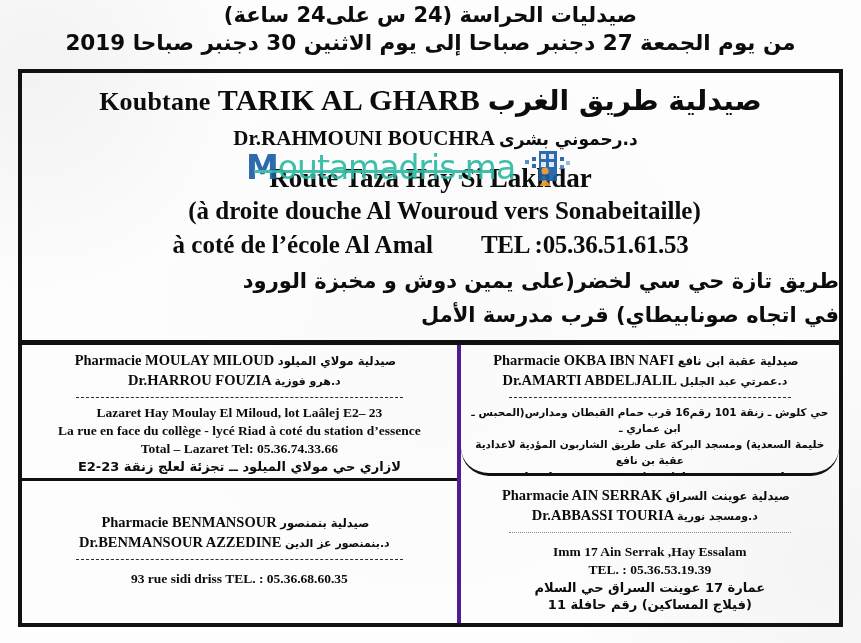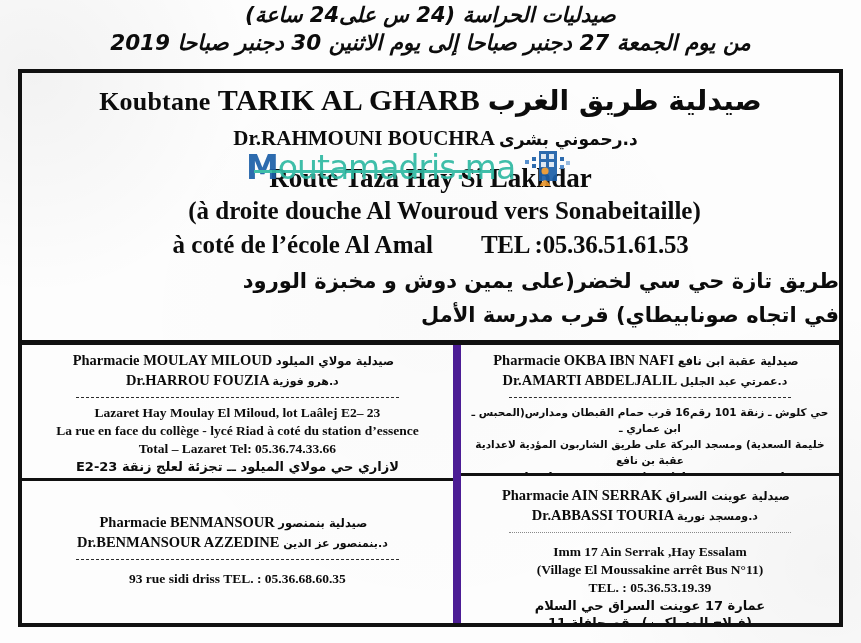--- a/index.html
+++ b/index.html
@@ -33,21 +33,20 @@
   .layer { position: relative; z-index: 1; }
 
   
   .doc-header {
     position: absolute;
     top: 2px;
     left: 0;
     width: 861px;
     text-align: center;
     direction: rtl;
-    font-style: italic;
   }
   .hdr-line1 {
     font-family: "DejaVu Sans", sans-serif;
     font-weight: bold;
     font-size: 21px;
     line-height: 26px;
     letter-spacing: -0.2px;
   }
   .hdr-line2 {
     font-family: "DejaVu Sans", sans-serif;
@@ -186,21 +185,21 @@
     top: 272px;
     width: 817px;
     height: 278px;
     display: flex;
   }
   .col {
     box-sizing: border-box;
     display: flex;
     flex-direction: column;
   }
-  .col-left { width: 466px; border-right: 8px solid #4c1d95; }
+  .col-left { width: 466px; border-right: 4px solid #4c1d95; }
   .col-right { width: 402px; }
 
   .cell {
     box-sizing: border-box;
     padding: 6px 8px 4px 8px;
     text-align: center;
     overflow: hidden;
   }
   .cell-divider { border-bottom: 3px solid #111111; }
 
@@ -253,21 +252,21 @@
     font-size: 10.5px;
     font-weight: bold;
     line-height: 16px;
   }
   .spacer-sm { height: 4px; }
   .spacer-lg { height: 26px; }
 
   
   .h-moulay { height: 136px; }
   .h-benmansour { height: 142px; }
-  .h-okba { height: 131px; }
+  .h-okba { height: 131px; border-radius: 28px; }
   .h-ainserrak { height: 147px; }
 </style>
 </head>
 <body>
 
 <div id="page">
 
   <div class="doc-header layer">
     <div class="hdr-line1">صيدليات الحراسة (24 س على24 ساعة)</div>
     <div class="hdr-line2">من يوم الجمعة 27 دجنبر صباحا إلى يوم الاثنين 30 دجنبر صباحا 2019</div>
@@ -361,21 +360,20 @@
             <span>Pharmacie AIN SERRAK</span>
             <span class="ar">صيدلية عوينت السراق</span>
           </div>
           <div class="cell-doc">
             <span>Dr.ABBASSI  TOURIA</span>
             <span class="ar">د.ومسجد نورية</span>
           </div>
           <div class="sep sep-faint"></div>
           <div class="spacer-sm"></div>
           <div class="cell-fr">Imm 17 Ain Serrak ,Hay Essalam</div>
-          <div class="cell-fr">(Village El Moussakine arrêt Bus N°11)</div>
           <div class="cell-fr">TEL. : 05.36.53.19.39</div>
           <div class="cell-ar">عمارة 17 عوينت السراق حي السلام</div>
           <div class="cell-ar">(فيلاج المساكين) رقم حافلة 11</div>
         </div>
       </div>
     </div>
   </div>
 
   <div class="watermark">
     <div class="wm-text">

